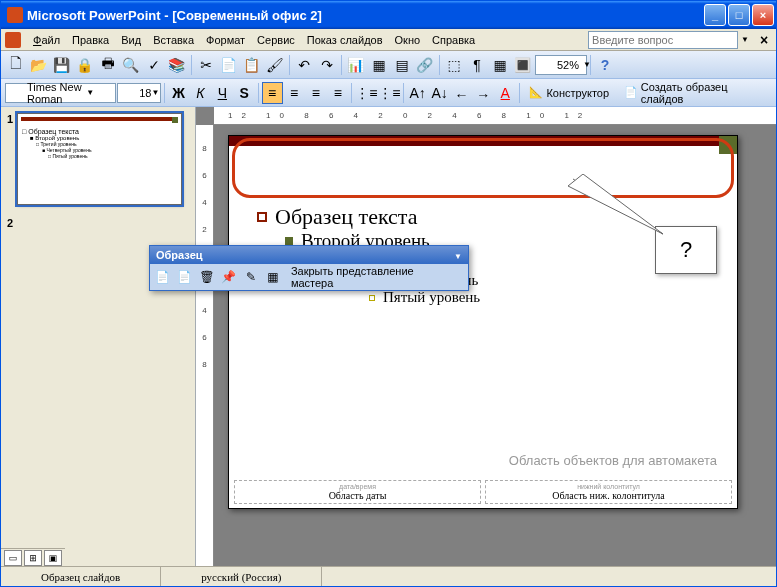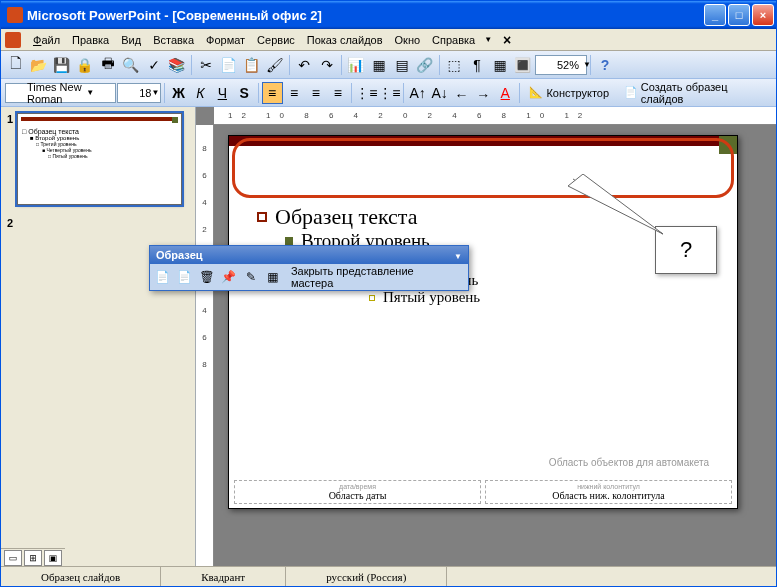--- a/index.html
+++ b/index.html
@@ -49,21 +49,21 @@
 .lvl1 { font-size: 22px; display: flex; align-items: center; gap: 8px; }
 .lvl1 .b { width: 10px; height: 10px; border: 2px solid #8b1a00; }
 .lvl2 { font-size: 19px; margin-left: 28px; display: flex; align-items: center; gap: 8px; }
 .lvl2 .b { width: 8px; height: 8px; background: #5a6b2a; }
 .lvl3 { font-size: 17px; margin-left: 56px; display: flex; align-items: center; gap: 8px; }
 .lvl3 .b { width: 7px; height: 7px; border: 1px solid #8b1a00; }
 .lvl4 { font-size: 15px; margin-left: 84px; display: flex; align-items: center; gap: 8px; }
 .lvl4 .b { width: 6px; height: 6px; background: #5a6b2a; }
 .lvl5 { font-size: 15px; margin-left: 112px; display: flex; align-items: center; gap: 8px; }
 .lvl5 .b { width: 6px; height: 6px; border: 1px solid #b8a800; }
-.auto-label { position: absolute; bottom: 40px; right: 28px; font-size: 10px; color: #999; }
+.auto-label { position: absolute; bottom: 40px; right: 20px; font-size: 13px; color: #999; }
 .footer-boxes { position: absolute; bottom: 4px; left: 5px; right: 5px; display: flex; gap: 4px; }
 .footer-box { flex: 1; border: 1px dashed #aaa; padding: 2px 12px; font-size: 8px; text-align: center; color: #999; }
 .footer-box .lbl { font-size: 7px; }
 .footer-box .val { font-size: 10px; color: #000; font-family: "Times New Roman"; }
 .master-toolbar { position: absolute; top: 138px; left: 148px; width: 320px; background: #c3d6ef; border: 1px solid #316ac5; box-shadow: 2px 2px 6px rgba(0,0,0,0.4); z-index: 10; }
 .master-title { background: linear-gradient(#6a92d4, #316ac5); color: #fff; padding: 3px 6px; font-size: 11px; font-weight: bold; display: flex; align-items: flex-end; }
 .master-title .dd { margin-left: auto; font-size: 8px; }
 .master-body { padding: 3px; display: flex; align-items: center; gap: 2px; }
 .master-btn { width: 20px; height: 20px; border: 1px solid transparent; display: flex; align-items: center; justify-content: center; font-size: 12px; cursor: pointer; }
 .master-close { padding: 0 6px; height: 20px; display: flex; align-items: center; cursor: pointer; font-size: 11px; }
@@ -91,20 +91,21 @@
     <div class="menu-icon"></div>
     <span class="menu-item"><span class="u">Ф</span><span></span>айл</span>
     <span class="menu-item">Правка</span>
     <span class="menu-item">Вид</span>
     <span class="menu-item">Вставка</span>
     <span class="menu-item">Формат</span>
     <span class="menu-item">Сервис</span>
     <span class="menu-item">Показ слайдов</span>
     <span class="menu-item">Окно</span>
     <span class="menu-item">Справка</span>
+    <input class="search-box" placeholder="Введите вопрос" style="">
     <span style="font-size:8px;padding:0 3px;">▼</span>
     <div class="close-doc">×</div>
   </div>
 
   <div class="toolbar">
     <div class="tb-btn">🗋</div>
     <div class="tb-btn">📂</div>
     <div class="tb-btn">💾</div>
     <div class="tb-btn">🔒</div>
     <div class="tb-btn">🖶</div>
@@ -282,16 +283,15 @@
         <div class="master-btn">📌</div>
         <div class="master-btn">✎</div>
         <div class="master-btn">▦</div>
         <div class="master-close">Закрыть представление мастера</div>
       </div>
     </div>
   </div>
 
   <div class="statusbar">
     <div class="status-cell">Образец слайдов</div>
-    <div class="status-cell">Квадрант</div>
     <div class="status-cell">русский (Россия)</div>
   </div>
 </div>
 
 </body></html>

